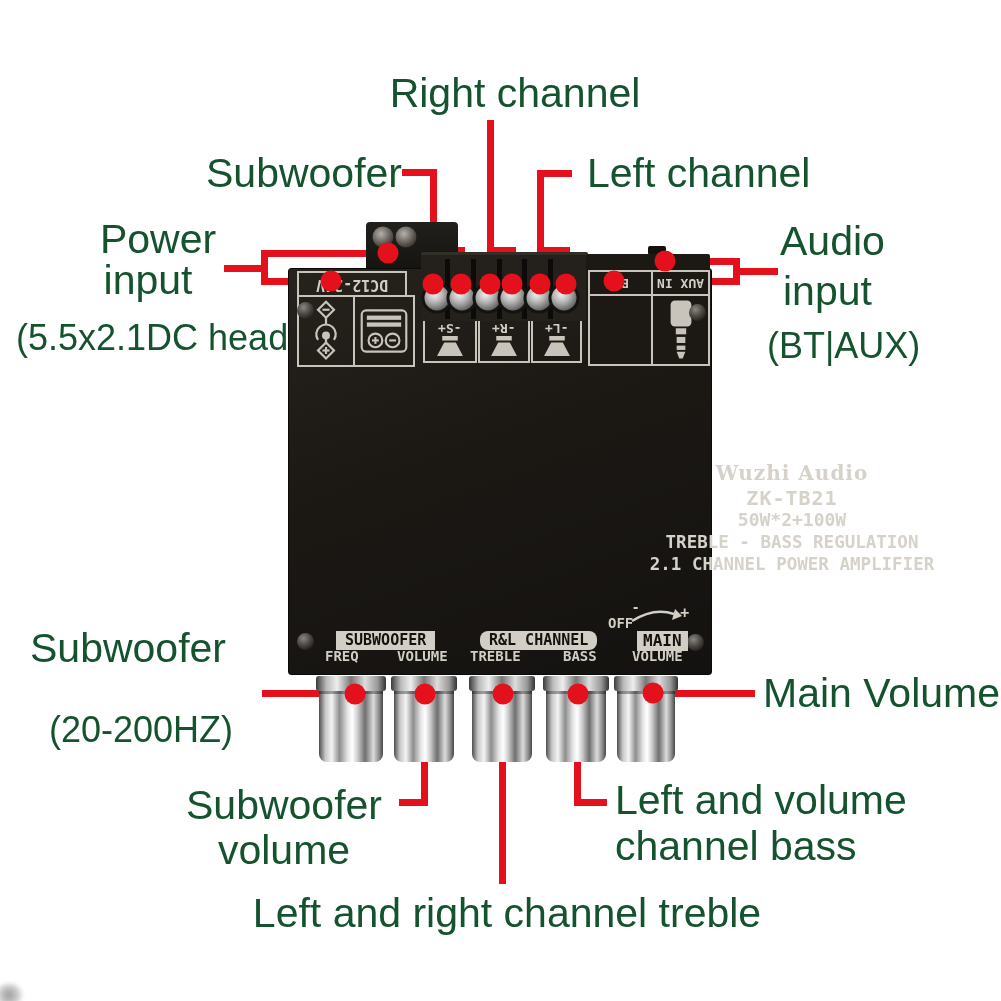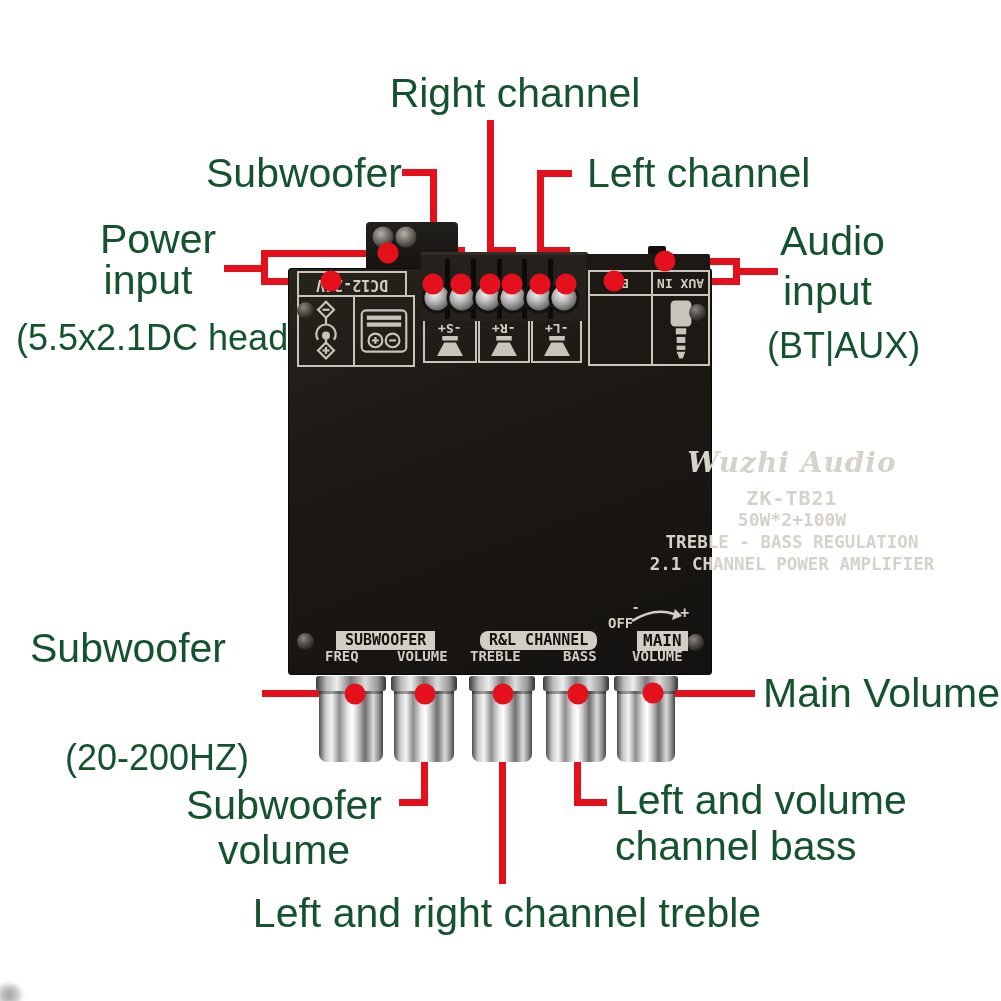--- a/index.html
+++ b/index.html
@@ -64,21 +64,21 @@
 
   <div class="lbl big cx" style="left:158px;top:219px;">Power</div>
   <div class="lbl big cx" style="left:148px;top:260px;">input</div>
   <div class="lbl note" style="left:16px;top:320px;">(5.5x2.1DC head</div>
 
   <div class="lbl big" style="left:780px;top:221px;">Audio</div>
   <div class="lbl big" style="left:783px;top:271px;">input</div>
   <div class="lbl note" style="left:767px;top:328px;">(BT|AUX)</div>
 
   <div class="lbl big" style="left:30px;top:628px;">Subwoofer</div>
-  <div class="lbl note" style="left:49px;top:740px;margin-left:16px;">(20-200HZ)</div>
+  <div class="lbl note" style="left:49px;top:712px;">(20-200HZ)</div>
 
   <div class="lbl big" style="left:763px;top:673px;">Main Volume</div>
 
   <div class="lbl big cx" style="left:284px;top:785px;">Subwoofer</div>
   <div class="lbl big cx" style="left:284px;top:830px;">volume</div>
 
   <div class="lbl big" style="left:615px;top:780px;">Left and volume</div>
   <div class="lbl big" style="left:615px;top:826px;">channel bass</div>
 
   <div class="lbl big cx" style="left:507px;top:893px;">Left and right channel treble</div>
@@ -175,21 +175,21 @@
         <rect x="12" y="0" width="24" height="7" fill="#c9c4bb"></rect>
         <path d="M15,10 L33,10 L44,31 L4,31 Z" fill="#c9c4bb"></path>
       </svg>
     </div>
 
     <div class="screw" style="left:8px;top:33px;"></div>
     <div class="screw" style="left:401px;top:34px;"></div>
     <div class="screw" style="left:8px;top:364px;"></div>
     <div class="screw" style="left:398px;top:365px;"></div>
 
-    <div class="ctext" style="top:180px;font-family:'DejaVu Serif',serif;font-style:italic;font-size:28px;letter-spacing:1px;">Wuzhi Audio</div>
+    <div class="ctext" style="top:194px;font-family:'DejaVu Serif',serif;font-size:20px;letter-spacing:1px;">Wuzhi Audio</div>
     <div class="ctext" style="top:219px;font-size:20px;letter-spacing:1px;">ZK-TB21</div>
     <div class="ctext" style="top:242px;font-size:18px;">50W*2+100W</div>
     <div class="ctext" style="top:265px;font-size:17.5px;">TREBLE - BASS REGULATION</div>
     <div class="ctext" style="top:287px;font-size:17.5px;">2.1 CHANNEL POWER AMPLIFIER</div>
 
     <div class="invbox" style="left:47px;top:362px;">SUBWOOFER</div>
     <div class="bsilk" style="left:36px;top:380px;">FREQ</div>
     <div class="bsilk" style="left:108px;top:380px;">VOLUME</div>
     <div class="invbox" style="left:191px;top:362px;border-radius:8px;">R&amp;L CHANNEL</div>
     <div class="bsilk" style="left:181px;top:380px;">TREBLE</div>

